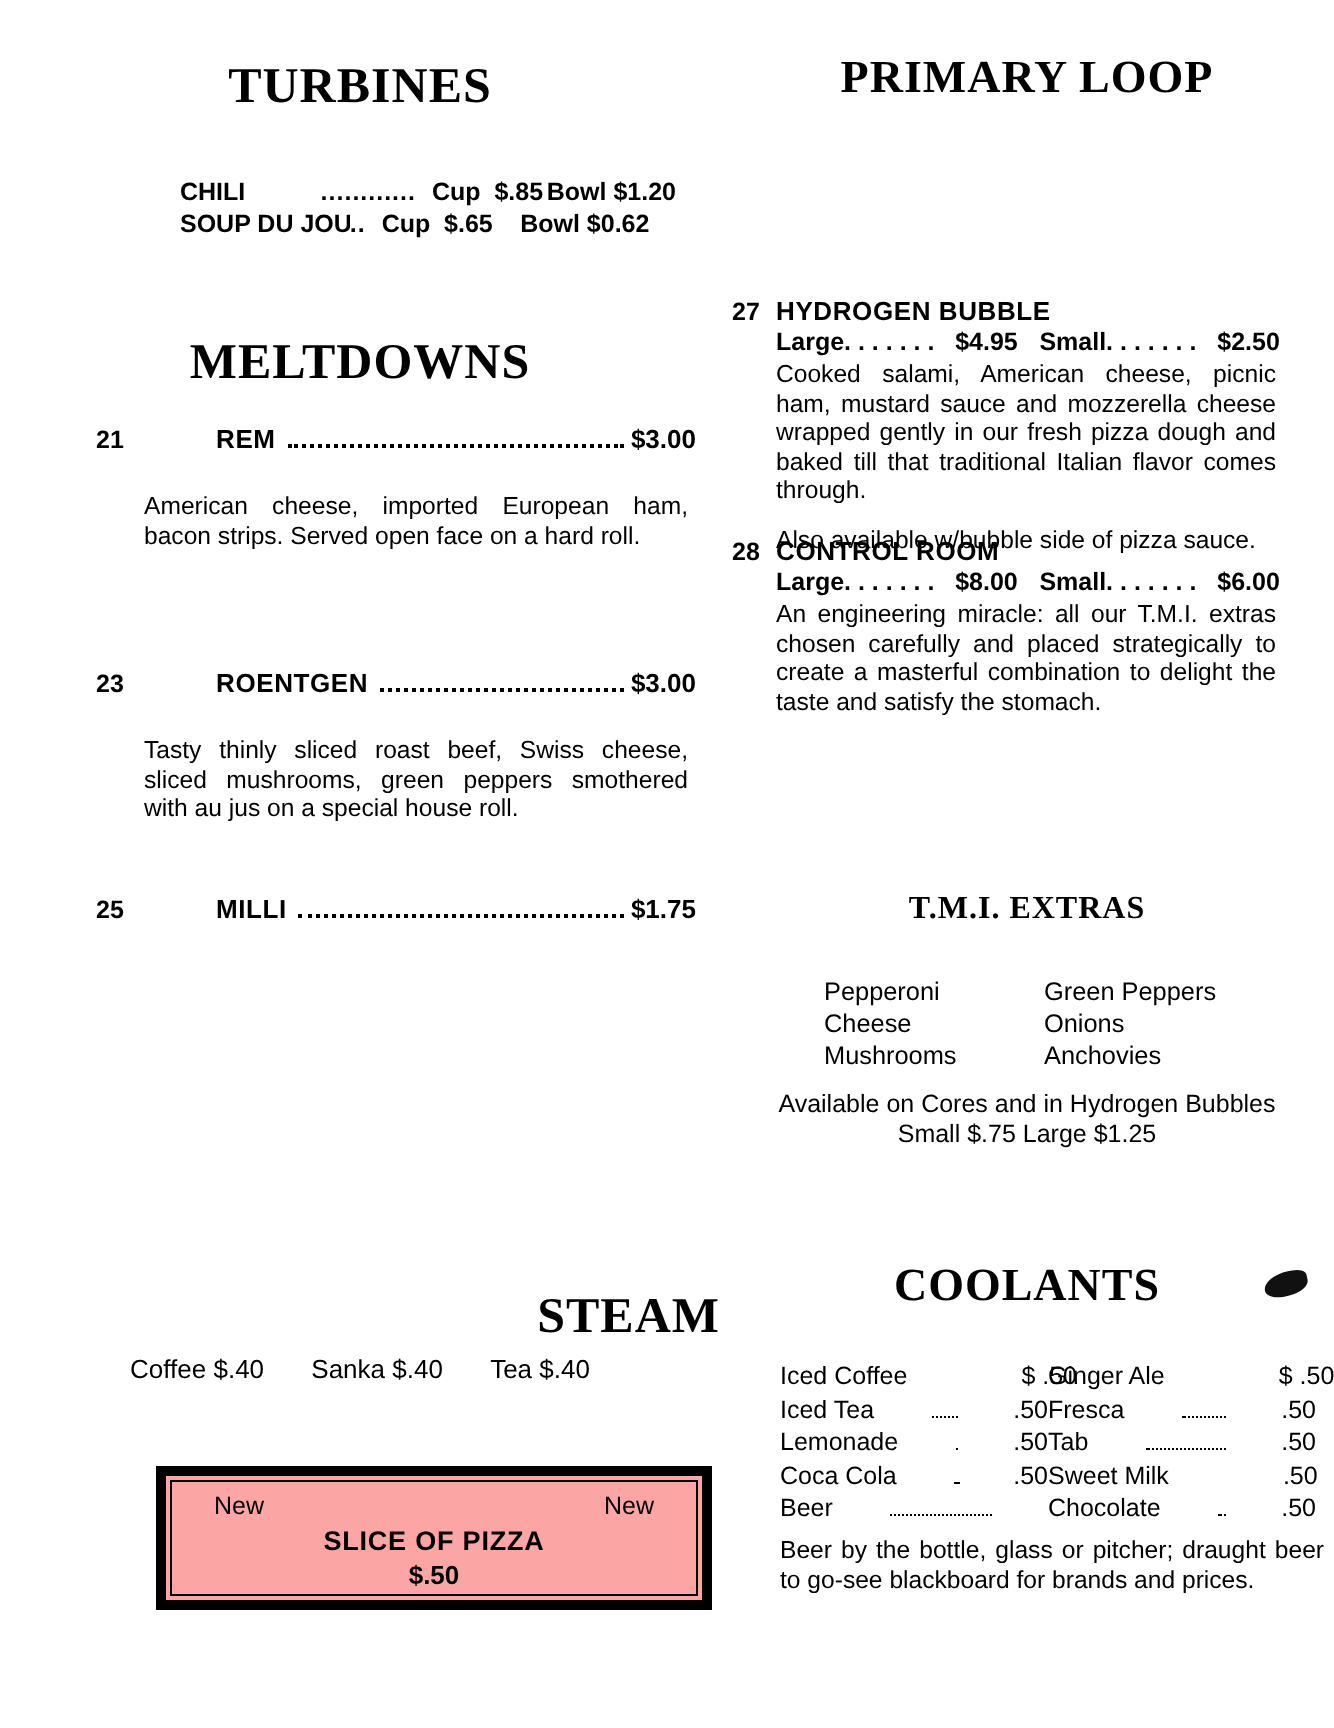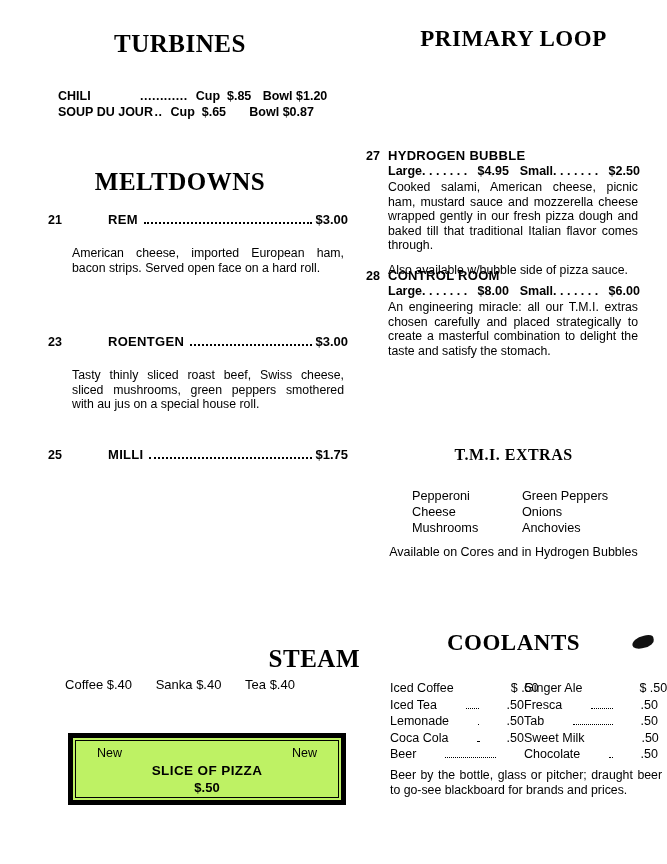--- a/index.html
+++ b/index.html
@@ -49,21 +49,21 @@
     position: absolute;
     left: 58px;
     top: 88px;
     width: 280px;
     font-family: "Liberation Sans", sans-serif;
     font-size: 12.5px;
     font-weight: bold;
     line-height: 16px;
   }
   .turb-row { display: flex; white-space: pre; }
-  .turb-name { width: 98px; overflow: hidden; }
+  .turb-name { width: 98px; overflow: hidden; margin-left: 32px; }
   .turb-cup { width: 80px; }
   .turb-bowl { width: 90px; }
   .dots-inline { letter-spacing: 0.5px; }
 
   
   #meltdowns-title { position: absolute; left: 0; top: 168px; width: 360px; }
 
   .item {
     position: absolute;
     width: 300px;
@@ -115,26 +115,26 @@
     left: 0; top: 677px; width: 360px;
     text-align: center;
     font-size: 13px;
     font-family: "Liberation Sans", sans-serif;
   }
   #steam-items span { margin: 0 10px; }
 
   
   #slice-box {
     position: absolute;
-    left: 68px;
+    left: 78px;
     top: 733px;
     width: 268px;
     height: 62px;
     border: 5px solid #000;
-    background: #bef264;
+    background: #fca5a5;
   }
   #slice-inner {
     position: absolute;
     inset: 2px;
     border: 1px solid #000;
   }
   .slice-new {
     position: absolute;
     top: 8px;
     font-size: 12.5px;
@@ -265,21 +265,21 @@
       <div class="turb-row">
         <span class="turb-name">CHILI</span>
         <span class="dots-inline">............</span>
         <span class="turb-cup" style="margin-left:8px">Cup  $.85</span>
         <span class="turb-bowl">Bowl $1.20</span>
       </div>
       <div class="turb-row">
         <span class="turb-name">SOUP DU JOUR</span>
         <span class="dots-inline">..</span>
         <span class="turb-cup" style="margin-left:8px">Cup  $.65</span>
-        <span class="turb-bowl">Bowl $0.87</span>
+        <span class="turb-bowl">Bowl $0.62</span>
       </div>
     </div>
 
     <div class="section-title" id="meltdowns-title">MELTDOWNS</div>
 
     <div class="item" id="item-rem">
       <div class="item-head">
         <span class="item-num">21</span>
         <span class="item-headline">
           <span class="item-name">REM</span>
@@ -368,20 +368,21 @@
         <div>Mushrooms</div>
       </div>
       <div class="ecol">
         <div>Green Peppers</div>
         <div>Onions</div>
         <div>Anchovies</div>
       </div>
     </div>
     <div id="extras-avail">
       <div>Available on Cores and in Hydrogen Bubbles</div>
+      <div>Small  $.75      Large $1.25</div>
     </div>
 
     <div class="section-title" id="coolants-title">COOLANTS</div>
     <div id="coolant-smudge"></div>
 
     <div id="coolants-wrap">
       <div class="cool-col">
         <div class="cool-row">
           <span class="cool-name">Iced Coffee</span>
           <span class="cool-leader"></span>

